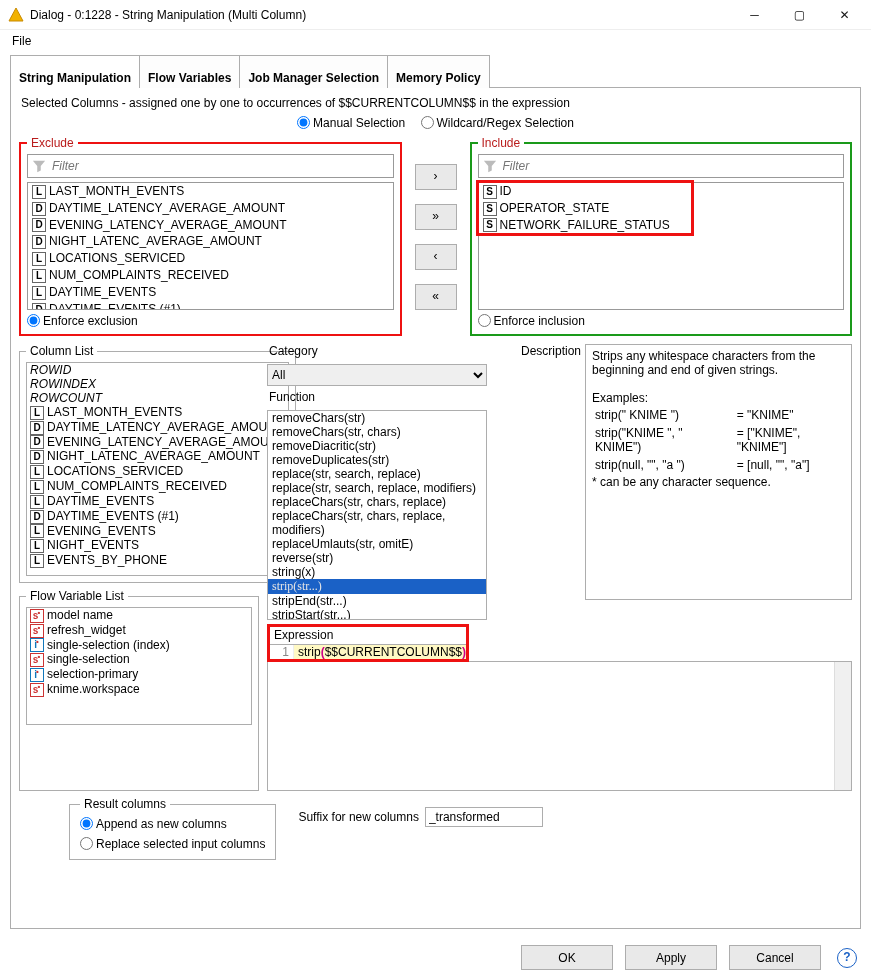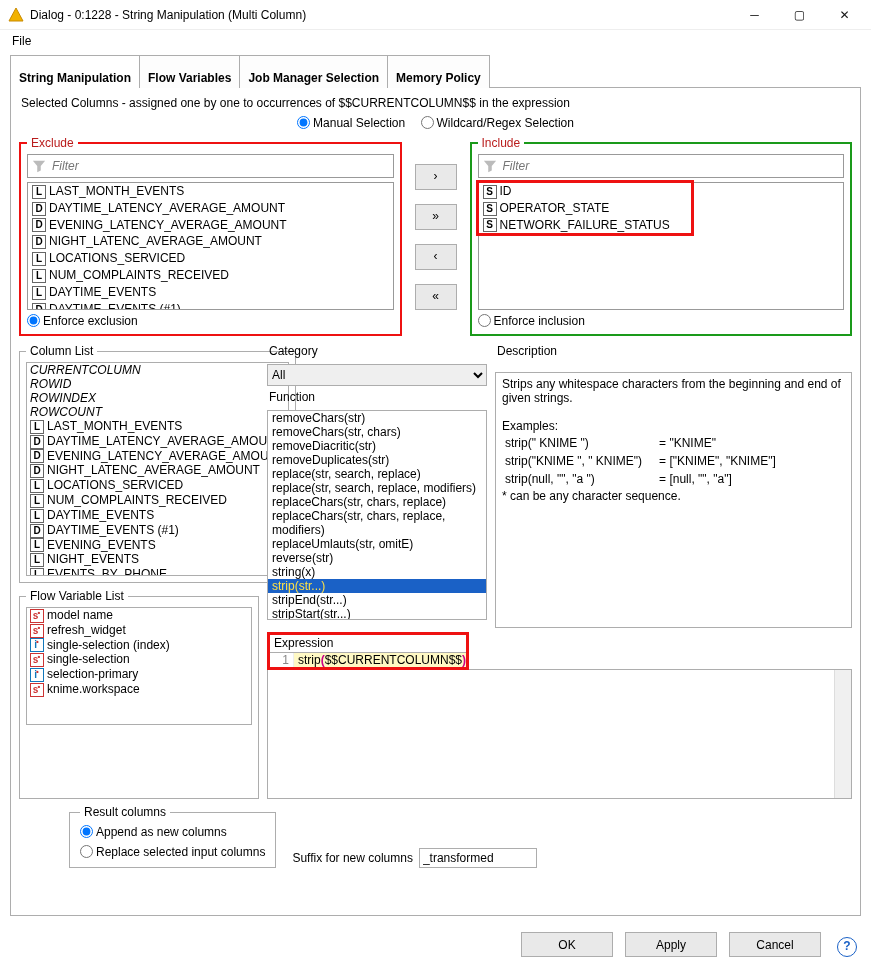--- a/index.html
+++ b/index.html
@@ -32,41 +32,41 @@
   .typetag { display:inline-block; border:1px solid #666; width:14px; height:14px; line-height:12px; text-align:center; font-weight:bold; font-size:10px; margin-right:3px; background:#fff; vertical-align:middle;}
   .enforce { padding-top:4px; }
   .movecol { display:flex; flex-direction:column; gap:14px; align-items:center; justify-content:flex-start; padding-top:28px; width:48px;}
   .movebtn { width:42px; height:26px; border:1px solid #adadad; background:#e9e9e9; text-align:center; line-height:22px; font-size:12px; cursor:default;}
   .lower { display:flex; gap:8px; margin-top:8px;}
   .lcol { width:240px; display:flex; flex-direction:column; gap:6px;}
   fieldset.plain { border:1px solid #adadad; }
   .scrollbox { border:1px solid #adadad; height:214px; overflow-y:scroll; background:#fff;}
   .scrollbox .row { padding:0 3px; white-space:nowrap;}
   .midcol { width:220px; display:flex; flex-direction:column; gap:4px;}
-  .rcol { flex:1; display:flex; flex-direction:column; gap:12px;}
+  .rcol { flex:1; display:flex; flex-direction:row; gap:4px;margin-left:24px;}
   select.cat { width:100%; height:22px; border:1px solid #adadad;}
   .flist { border:1px solid #adadad; flex:1; overflow-y:scroll; background:#fff; height:210px;}
   .flist .row { padding:0 4px; cursor:default;}
-  .flist .row.sel { background:#1a61c6; color:#fde047;}
+  .flist .row.sel { background:#1a61c6; color:#e5e5e5;font-family:Liberation Serif, serif;}
   .desc { border:1px solid #adadad; background:#fff; padding:4px 6px; height:256px; overflow-y:scroll;}
   .expr-area { margin-top:4px;}
   .expr-frame { border:3px solid #e11; display:inline-block; padding:0;}
   .expr-editor { border:1px solid #adadad; height:130px; background:#fff; display:flex; flex-direction:column;}
   .gutter { width:24px; text-align:right; padding-right:4px; color:#888; background:#fff; border-right:1px solid #eee;}
   .code { background:#fff9c4; font-family:Consolas,monospace; flex:1; padding-left:4px; }
   .code .kw { color:#000;}
   .code .paren { color:#c08; font-weight:bold;}
   .code .var { color:#000;}
-  .bot-opts { display:flex; align-items:flex-end; gap:16px; padding:6px 40px 0 50px;}
+  .bot-opts { display:flex; align-items:flex-start; gap:22px; padding:6px 40px 0 50px;}
   fieldset.results { border:1px solid #adadad; padding:6px 10px 8px 10px;}
   .suffix-row { display:flex; align-items:center; gap:6px;}
   .suffix-row input[type=text]{ border:1px solid #adadad; height:20px; width:118px; padding:0 3px;}
   .right-checks { display:flex; flex-direction:column; gap:18px; padding-top:4px; flex:1; align-items:flex-end;}
   .right-checks label { white-space:nowrap;}
-  .dlgbtns { display:flex; gap:12px; justify-content:flex-end; padding:10px 14px 15px 0; align-items:flex-end;}
+  .dlgbtns { display:flex; gap:12px; justify-content:flex-end; padding:10px 14px 2px 0; align-items:center;}
   .dlgbtns button { width:92px; height:25px; border:1px solid #adadad; background:#e9e9e9;}
   .helpicon { width:20px;height:20px;border:1.5px solid #1a61c6;border-radius:50%;color:#1a61c6;text-align:center;line-height:17px;font-weight:bold; margin-left:4px;}
   .lbl { color:#b91c1c; }
   .ital { font-style:italic;}
   .fvrow .typetag { background:#fff; }
   .red-inner { border:3px solid #e11; position:absolute; left:-2px; top:-2px; width:218px; height:56px; pointer-events:none;}
   .includewrap { position:relative;}
   .flist-wrap { position:relative; flex:1;}
   .sec-head { padding:0 0 2px 2px;}
   .expr-vscroll { width:17px; background:#f0f0f0; border-left:1px solid #ddd;}
@@ -156,21 +156,20 @@
         </div>
         <div class="enforce"><label><input type="radio" style=""><span>Enforce inclusion</span></label></div>
       </fieldset>
     </div>
 
     <div class="lower">
       <div class="lcol">
         <fieldset class="plain">
           <legend>Column List</legend>
           <div class="scrollbox" id="col-list">
-              <div class="row"><span class="ital">CURRENTCOLUMN</span></div>
               <div class="row"><span class="ital">ROWID</span></div>
               <div class="row"><span class="ital">ROWINDEX</span></div>
               <div class="row"><span class="ital">ROWCOUNT</span></div>
               <div class="row"><span class="typetag">L</span><span class="">LAST_MONTH_EVENTS</span></div>
               <div class="row"><span class="typetag">D</span><span class="">DAYTIME_LATENCY_AVERAGE_AMOUNT</span></div>
               <div class="row"><span class="typetag">D</span><span class="">EVENING_LATENCY_AVERAGE_AMOUNT</span></div>
               <div class="row"><span class="typetag">D</span><span class="">NIGHT_LATENC_AVERAGE_AMOUNT</span></div>
               <div class="row"><span class="typetag">L</span><span class="">LOCATIONS_SERVICED</span></div>
               <div class="row"><span class="typetag">L</span><span class="">NUM_COMPLAINTS_RECEIVED</span></div>
               <div class="row"><span class="typetag">L</span><span class="">DAYTIME_EVENTS</span></div>

